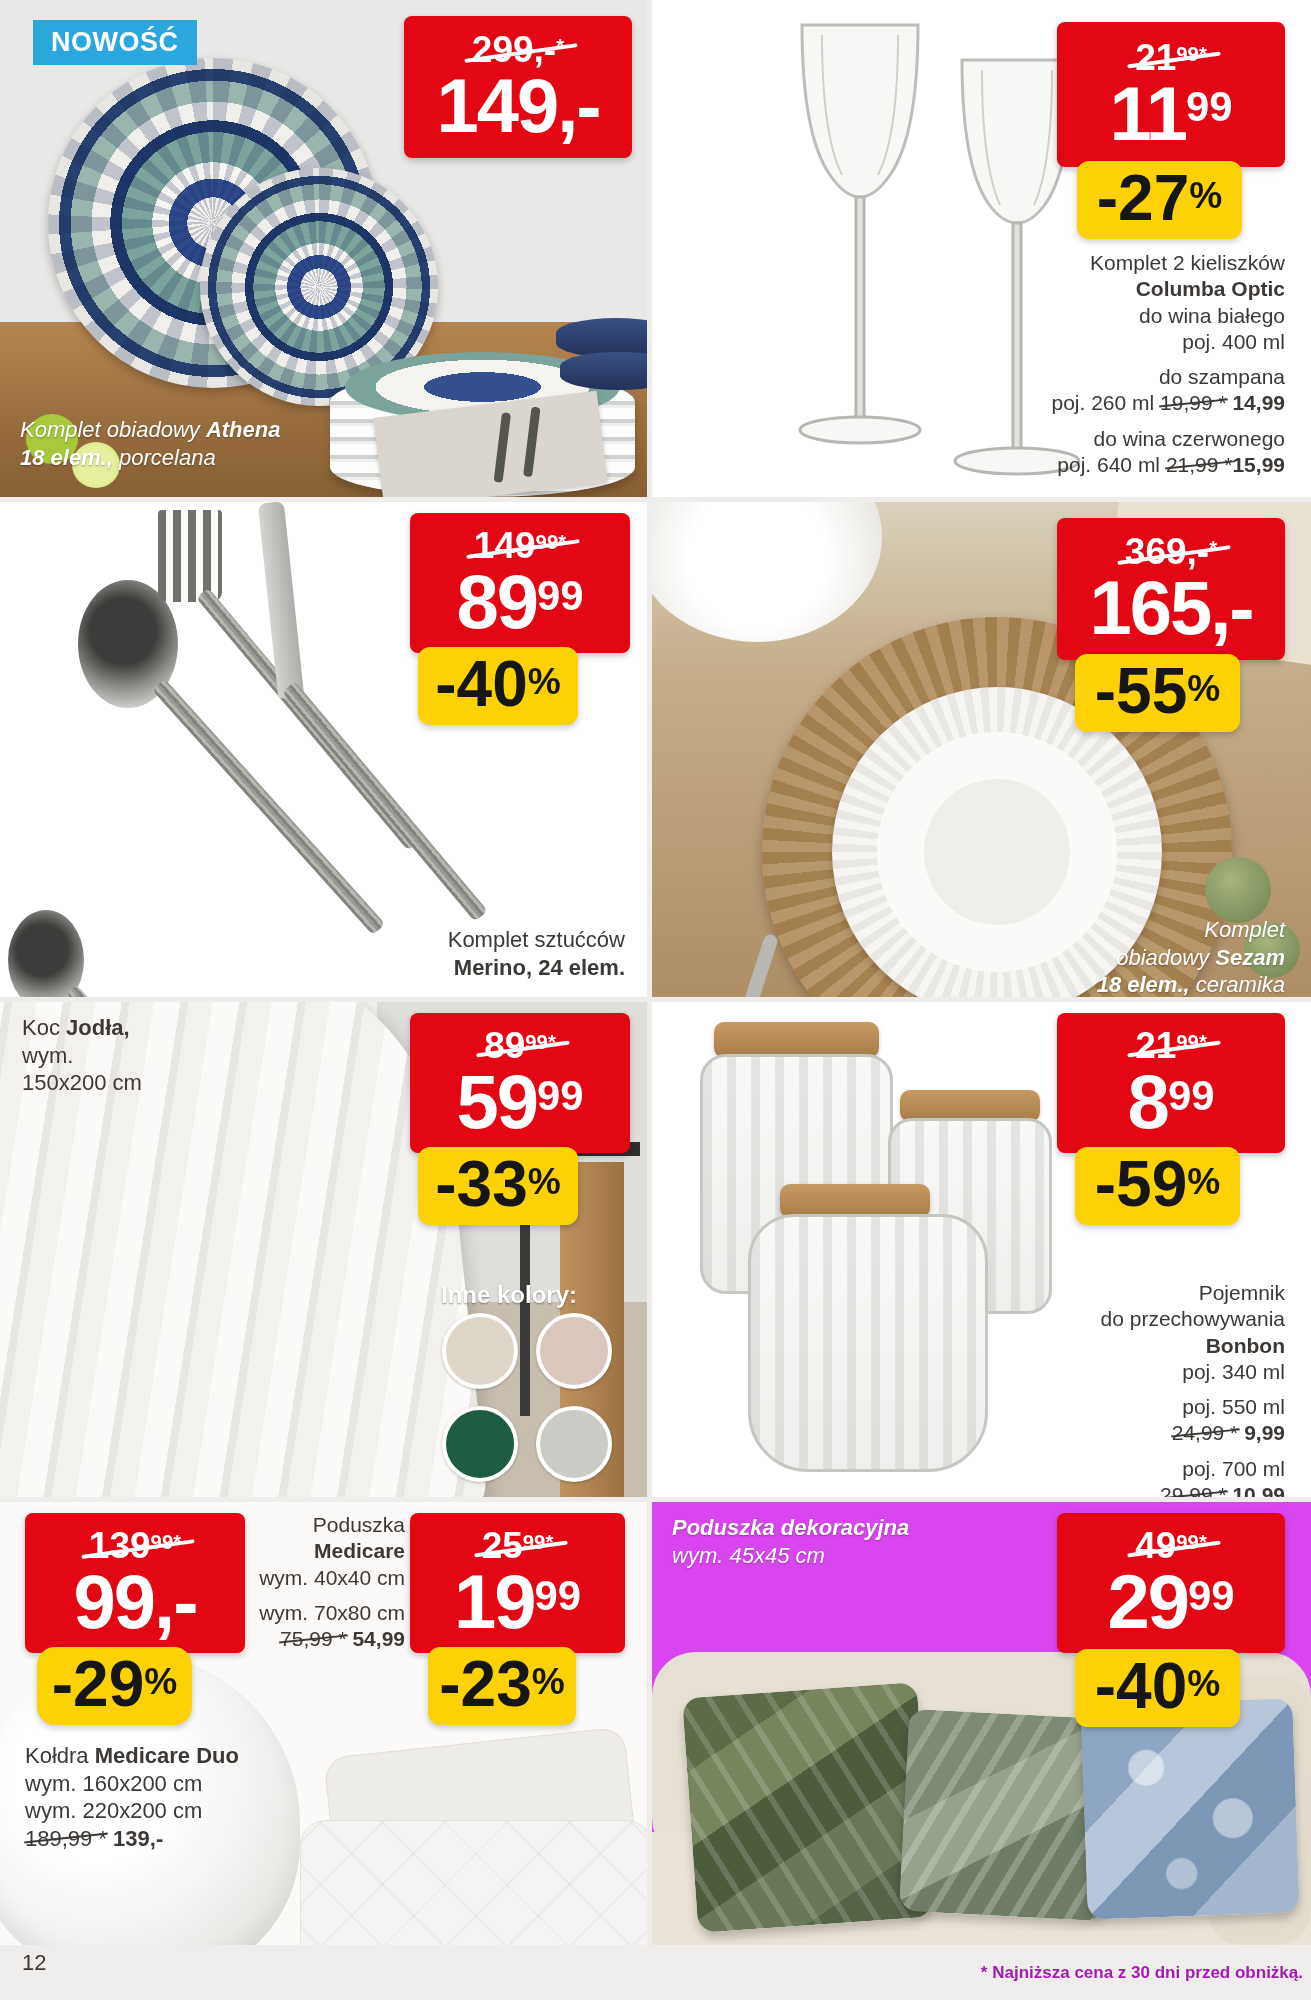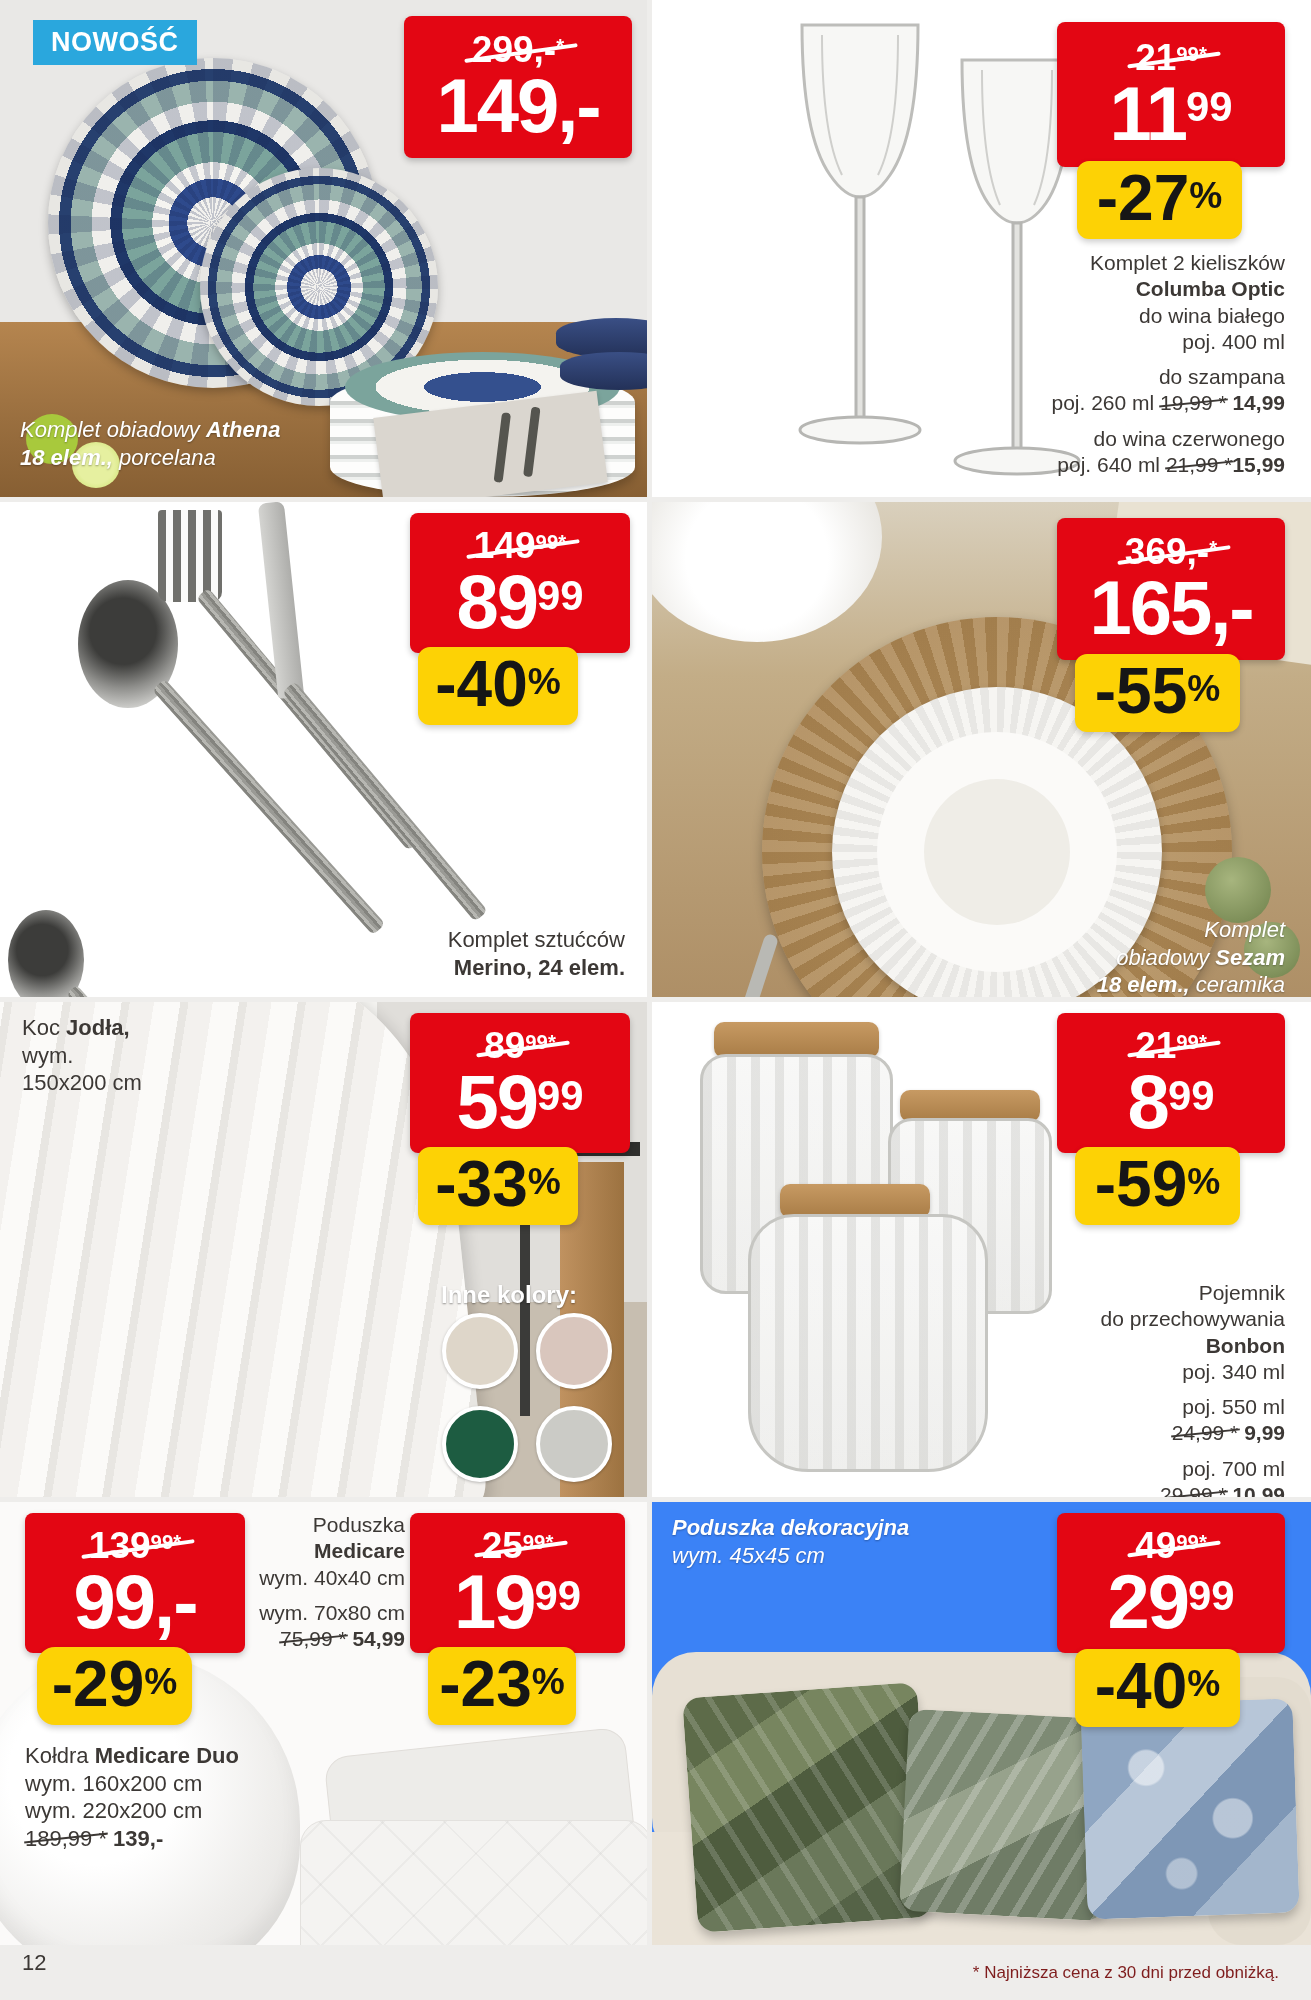--- a/index.html
+++ b/index.html
@@ -6,21 +6,21 @@
   .page{position:relative;width:1311px;height:2000px;background:#eeedeb;overflow:hidden;
         font-family:"Liberation Sans", sans-serif;color:#3c3835;}
   .tile{position:absolute;overflow:hidden;}
   .t1{left:0;top:0;width:647px;height:497px;background:#e9e8e6;}
   .t2{left:652px;top:0;width:659px;height:497px;background:#ffffff;}
   .t3{left:0;top:502px;width:647px;height:495px;background:#ffffff;}
   .t4{left:652px;top:502px;width:659px;height:495px;background:#c3ad87;}
   .t5{left:0;top:1002px;width:647px;height:495px;background:#f5f4f1;}
   .t6{left:652px;top:1002px;width:659px;height:495px;background:#ffffff;}
   .t7{left:0;top:1502px;width:647px;height:443px;background:#fbfaf9;}
-  .t8{left:652px;top:1502px;width:659px;height:443px;background:#3b82f6;}
+  .t8{left:652px;top:1502px;width:659px;height:443px;background:#d946ef;}
   .abs{position:absolute;}
 
   
   .redbox{position:absolute;background:#e30613;border-radius:8px;color:#fff;text-align:center;
           display:flex;flex-direction:column;align-items:center;justify-content:center;
           box-shadow:0 3px 6px rgba(0,0,0,.22);z-index:5;}
   .old{font-size:37px;font-weight:700;line-height:1;position:relative;white-space:nowrap;}
   .old::after{content:"";position:absolute;left:-8px;right:-14px;top:52%;height:4px;background:#fff;
               transform:rotate(-8deg);border-radius:2px;}
   .new{font-size:76px;font-weight:700;line-height:.95;letter-spacing:-2px;margin-top:2px;white-space:nowrap;}
@@ -72,21 +72,21 @@
   .t8 .cap{left:20px;top:12px;text-shadow:0 1px 2px rgba(0,0,0,.3);}
 
   
   .colors-label{position:absolute;left:441px;top:279px;color:#fff;font-size:24px;font-weight:700;z-index:7;
                 text-shadow:0 1px 2px rgba(0,0,0,.4);}
   .sw{position:absolute;width:76px;height:76px;border-radius:50%;border:4px solid #fff;box-sizing:border-box;
       z-index:7;box-shadow:0 1px 3px rgba(0,0,0,.25);}
 
   
   .page-num{position:absolute;left:22px;top:1950px;font-size:22px;color:#3c3835;z-index:9;}
-  .footnote{position:absolute;right:32px;top:1963px;font-size:17px;font-weight:400;color:#7f1d1d;z-index:9;}
+  .footnote{position:absolute;right:8px;top:1963px;font-size:17px;font-weight:700;color:#a21caf;z-index:9;}
 
   
   .scene{position:absolute;inset:0;z-index:1;}
   
   .wood{position:absolute;left:0;bottom:0;width:100%;height:175px;
         background:linear-gradient(180deg,#b5854f 0%,#9a6f3f 55%,#875f33 100%);}
   .mandala{position:absolute;border-radius:50%;
      background:repeating-conic-gradient(rgba(25,40,85,.22) 0 7deg,rgba(255,255,255,0) 7deg 14deg),
      radial-gradient(circle,#f2f1ee 0 11%,#2e4a8c 11% 19%,#f5f4f0 19% 26%,#7ba49c 26% 39%,
        #1f3768 39% 44%,#f0efec 44% 52%,#9ab4ae 52% 61%,#27406f 61% 66%,#e8e7e3 66% 74%,#7ba49c 74% 100%);

